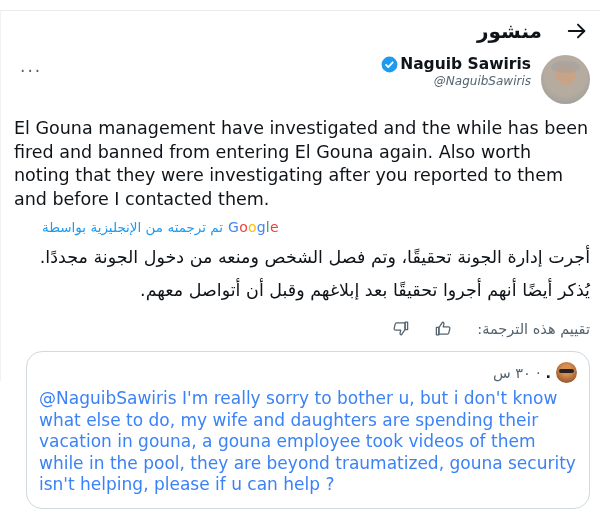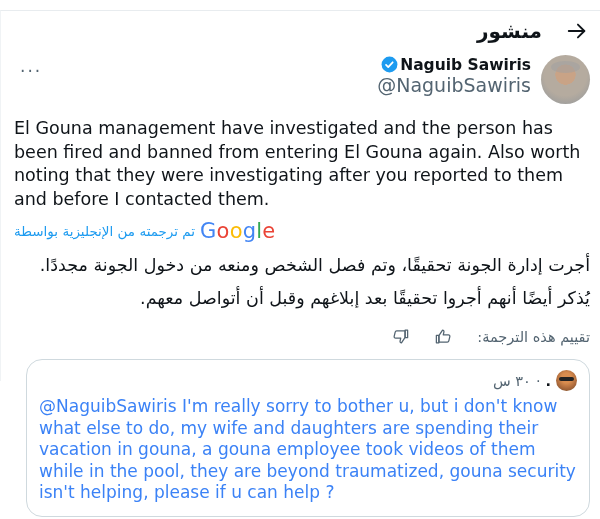--- a/index.html
+++ b/index.html
@@ -14,35 +14,35 @@
   .topbar-title { font-size:20px; font-weight:bold; color:#0f1419; }
 
   
   .author-row { direction:rtl; display:flex; align-items:flex-start; padding:8px 2px 0 2px; }
   .avatar { width:49px; height:49px; border-radius:50%; flex:0 0 auto;
             background:radial-gradient(circle at 50% 40%, #c9a386 26%, #b5ab9f 27% 55%, #8e959b 100%);
             position:relative; overflow:hidden; }
   .avatar::after { content:""; position:absolute; top:6px; left:10px; right:10px; height:12px;
                    border-radius:50%; background:rgba(160,160,160,.55); }
   .name-col { margin-right:10px; display:flex; flex-direction:column; align-items:flex-start; }
-  .name-row { direction:rtl; display:flex; align-items:center; gap:1px; }
+  .name-row { direction:rtl; display:flex; gap:1px; }
   .name { font-size:15.5px; font-weight:bold; }
-  .handle { font-size:19px; color:#536471; direction:ltr; }
+  .handle { font-size:12px; color:#536471; direction:ltr;font-style:italic; }
   .spacer { flex:1; }
   .more-btn { color:#536471; font-size:17px; letter-spacing:2px; cursor:pointer; padding:2px 6px;
               line-height:1; margin-top:6px; }
 
   
   .tweet-text { direction:ltr; text-align:left; font-size:17.5px; line-height:23.5px;
                 padding:13px 2px 0 2px; max-width:584px; }
 
   .google-line { direction:ltr; text-align:left; padding:8px 2px 0 2px; font-size:13.5px;
-                 display:flex; align-items:center; gap:5px; }
+                 display:flex; align-items:center; gap:5px;margin-left:28px; }
   .g-attr { color:#1d9bf0; direction:rtl; unicode-bidi:isolate; }
-  .g-logo { font-size:21px; letter-spacing:.2px; direction:ltr; font-weight:500; }
+  .g-logo { font-size:14px; letter-spacing:.2px; direction:ltr; font-weight:500; }
   .gc0,.gc3 { color:#4285F4; } .gc1,.gc5 { color:#EA4335; }
   .gc2 { color:#FBBC05; } .gc4 { color:#34A853; }
 
   .arabic-text { direction:rtl; text-align:right; font-size:17.5px; line-height:33px;
                  padding:6px 2px 0 2px; }
 
   .rate-row { direction:rtl; display:flex; align-items:center; gap:24px;
               padding:12px 2px 0 2px; color:#536471; font-size:14.5px; }
   .thumb { width:19px; height:19px; cursor:pointer; }
 
@@ -91,21 +91,21 @@
           <circle cx="12" cy="12" r="10" fill="#1d9bf0"></circle>
           <path d="M7.6 12.4l2.8 2.8 5.6-6" fill="none" stroke="#fff" stroke-width="2.2" stroke-linecap="round" stroke-linejoin="round"></path>
         </svg>
       </div>
       <span class="handle">@NaguibSawiris</span>
     </div>
     <div class="spacer"></div>
     <div class="more-btn">···</div>
   </div>
 
-  <div class="tweet-text">El Gouna management have investigated and the person has been fired and banned from entering El Gouna again. Also worth noting that they were investigating after you reported to them and before I contacted them.</div>
+  <div class="tweet-text">El Gouna management have investigated and the while has been fired and banned from entering El Gouna again. Also worth noting that they were investigating after you reported to them and before I contacted them.</div>
 
   <div class="google-line">
     <span class="g-attr">تم ترجمته من الإنجليزية بواسطة</span>
     <span class="g-logo"><span class="gc0">G</span><span class="gc1">o</span><span class="gc2">o</span><span class="gc3">g</span><span class="gc4">l</span><span class="gc5">e</span></span>
   </div>
 
   <div class="arabic-text">أجرت إدارة الجونة تحقيقًا، وتم فصل الشخص ومنعه من دخول الجونة مجددًا. يُذكر أيضًا أنهم أجروا تحقيقًا بعد إبلاغهم وقبل أن أتواصل معهم.</div>
 
   <div class="rate-row">
     <span>تقييم هذه الترجمة:</span>

